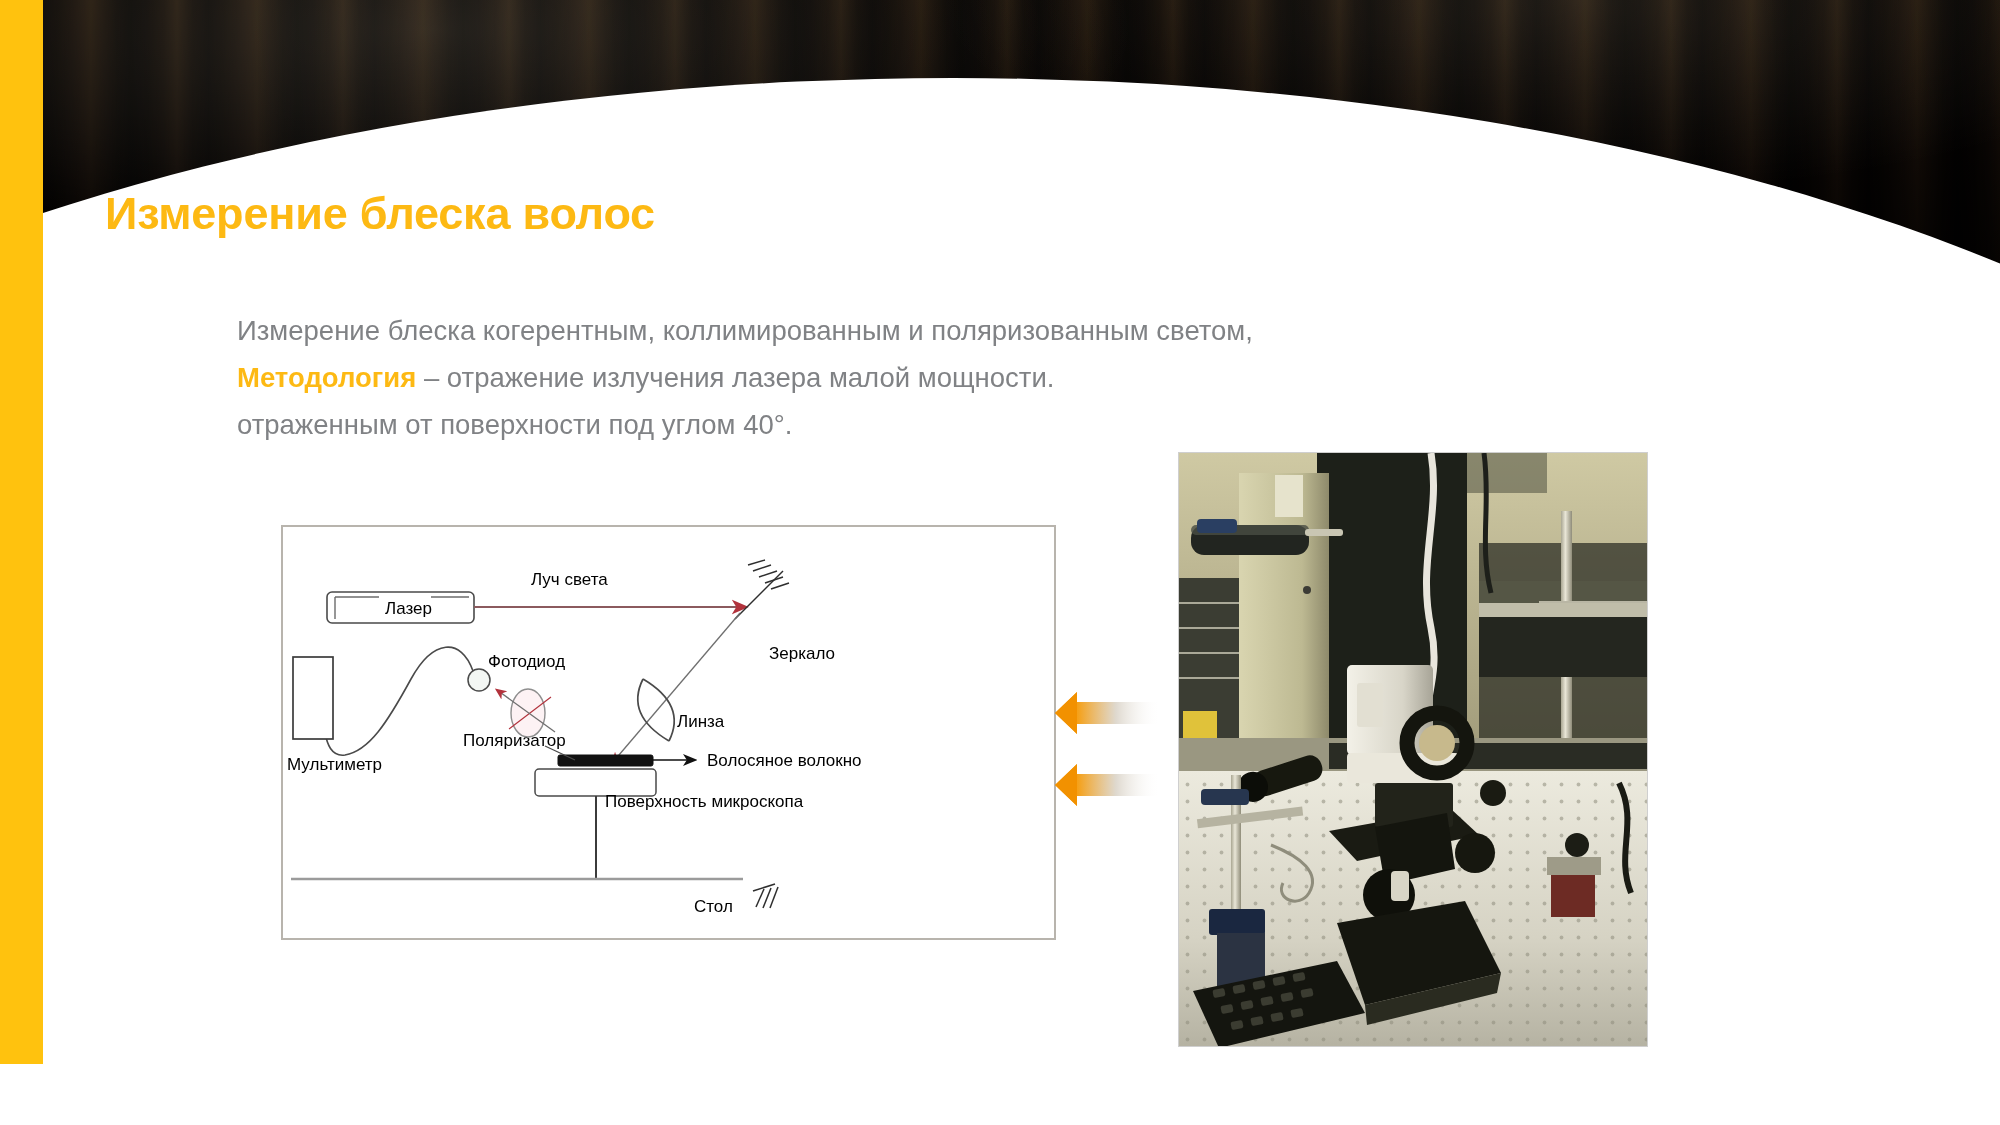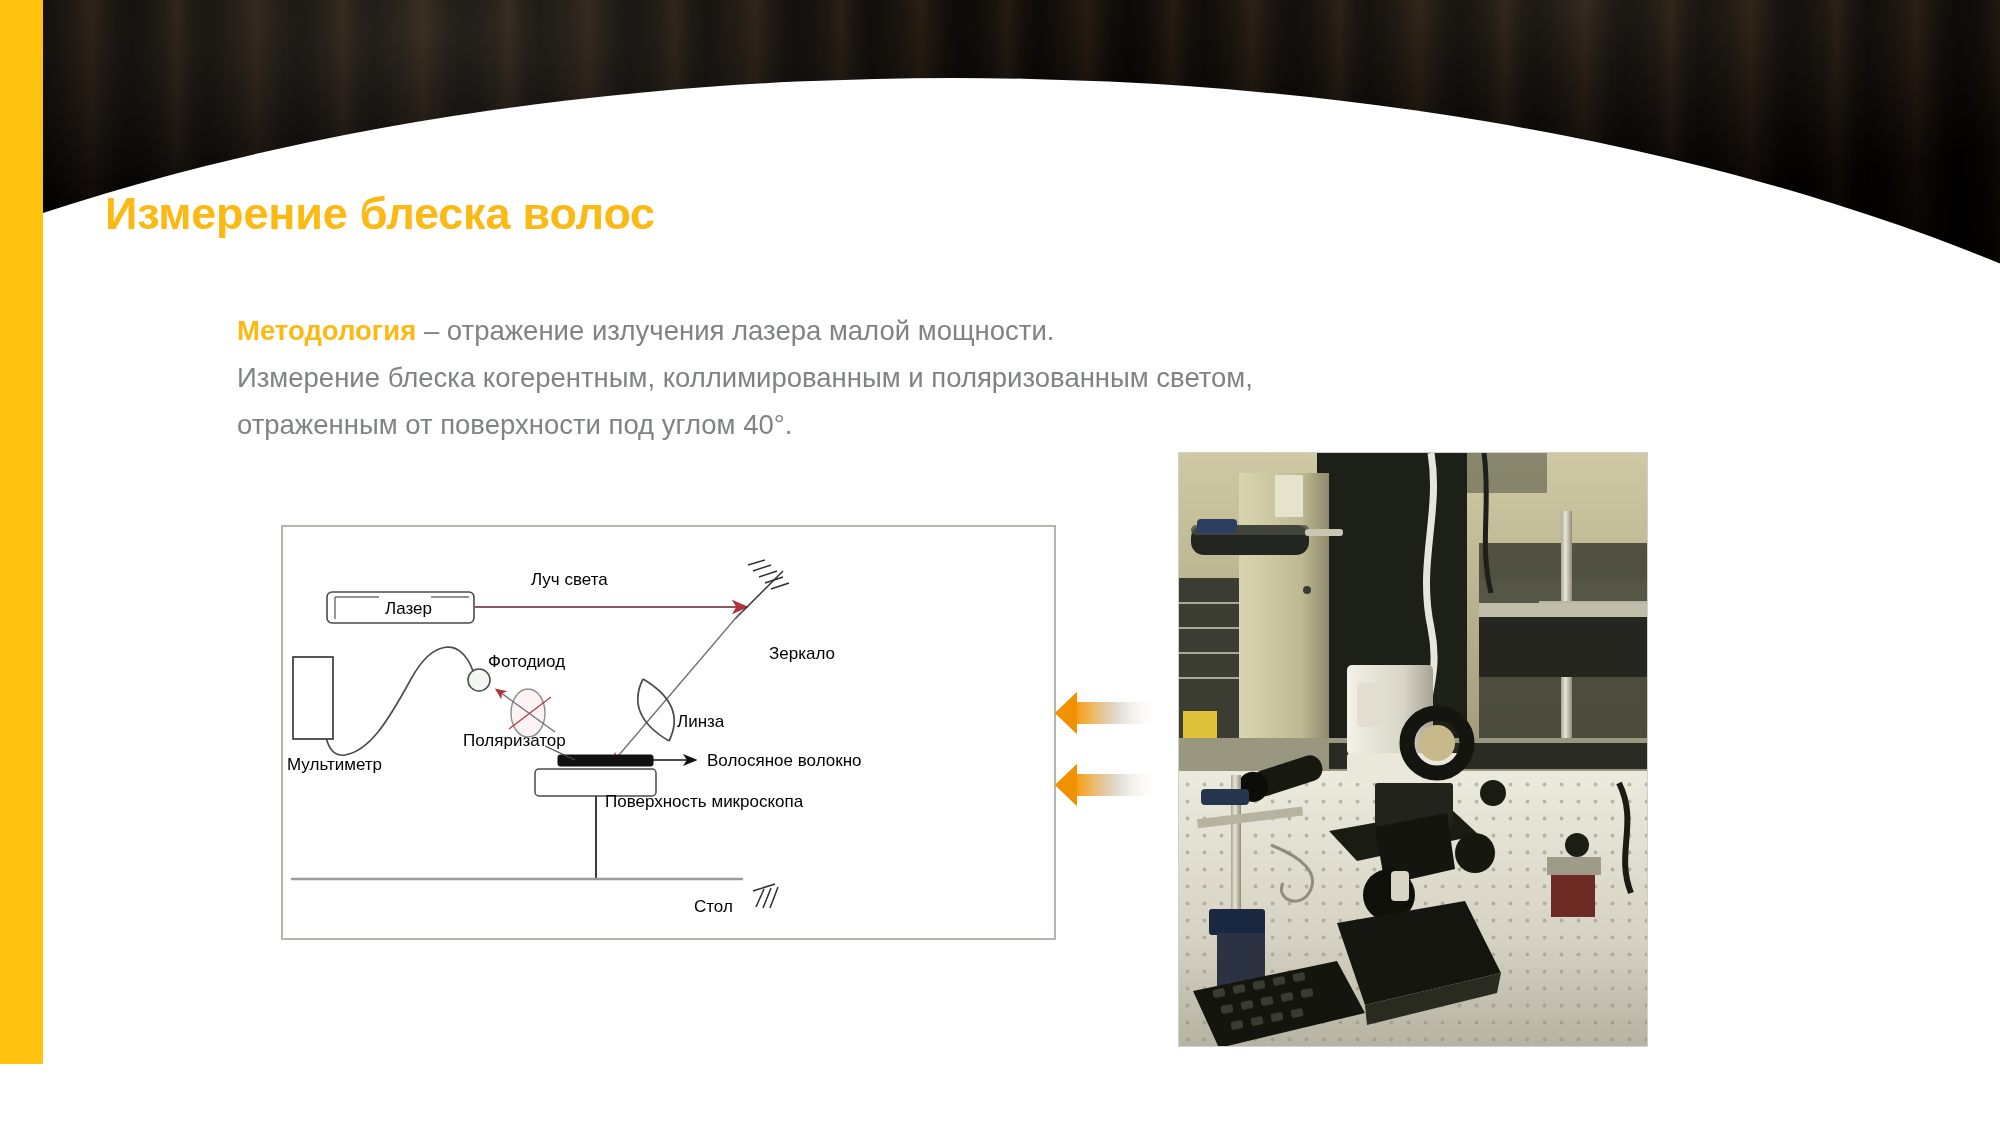--- a/index.html
+++ b/index.html
@@ -115,24 +115,24 @@
     <div class="curtain"></div>
     <div class="curtain-shade"></div>
     <div class="swoosh"></div>
   </div>
 
   <div class="gold-bar"></div>
 
   <div class="title">Измерение блеска волос</div>
 
   <div class="body-block">
+    <div class="body-line">Измерение блеска когерентным, коллимированным и поляризованным светом,</div>
     <div class="body-line">
       <span class="hl">Методология</span><span> –  отражение излучения лазера малой мощности.</span>
     </div>
-    <div class="body-line">Измерение блеска когерентным, коллимированным и поляризованным светом,</div>
     <div class="body-line">отраженным от поверхности под углом 40°.</div>
   </div>
 
   <div class="diagram">
     <svg class="dg" viewBox="0 0 775 415" xmlns="http://www.w3.org/2000/svg">
       <defs>
         <marker id="redArrow" markerWidth="9" markerHeight="9" refX="7" refY="4.5" orient="auto">
           <path d="M0,0.6 L9,4.5 L0,8.4 L2.4,4.5 Z" fill="#b2323c"></path>
         </marker>
         <marker id="blkArrow" markerWidth="9" markerHeight="9" refX="7.5" refY="4.5" orient="auto">

